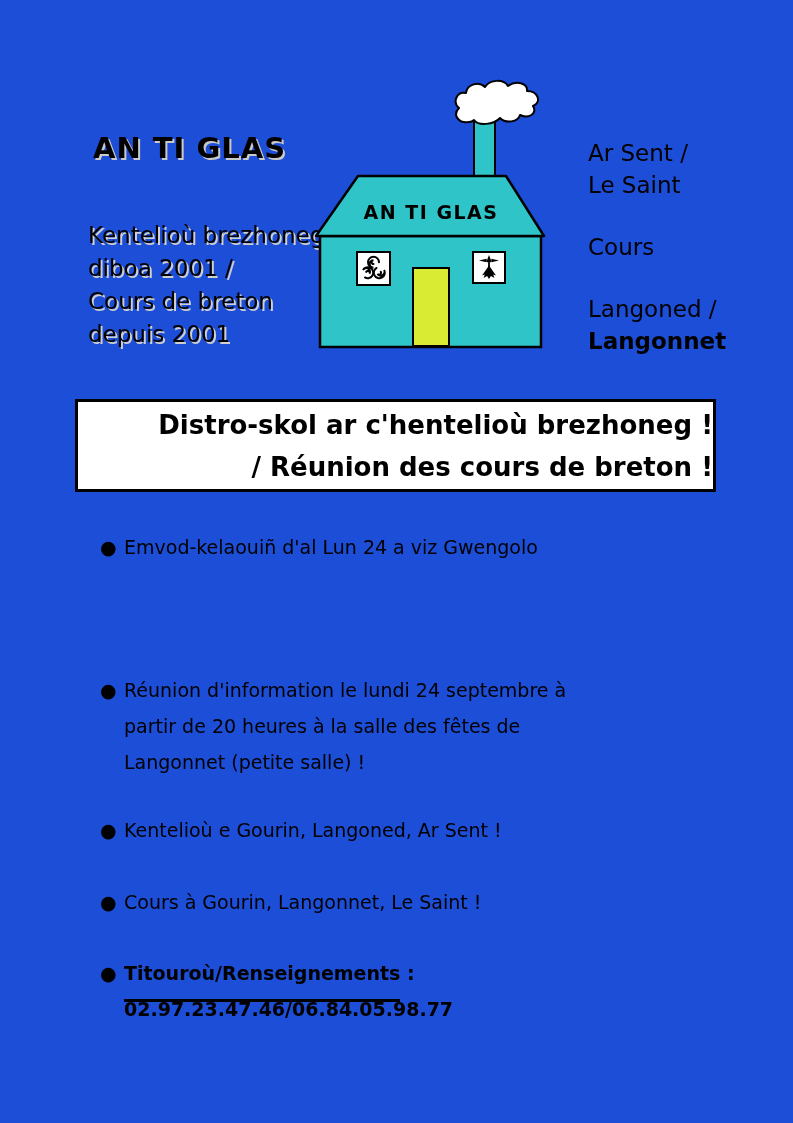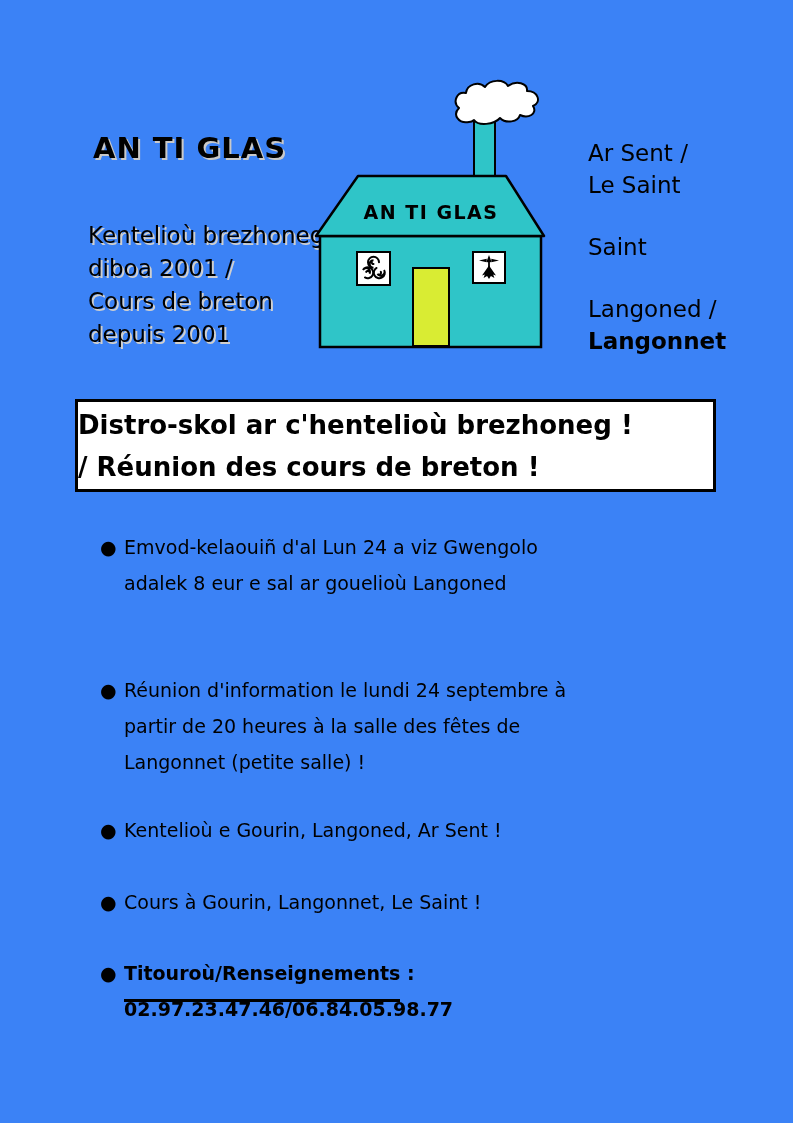--- a/index.html
+++ b/index.html
@@ -1,20 +1,20 @@
 <!DOCTYPE html>
 <html><head>
 <meta charset="utf-8">
 <style>
   html,body{margin:0;padding:0;background:#fff;}
   body{
     width:793px;height:1123px;position:relative;overflow:hidden;
     font-family:"DejaVu Sans", sans-serif;color:#000;
   }
-  .page{position:absolute;inset:0;background:#3b82f6;}
+  .page{position:absolute;inset:0;background:#1d4ed8;}
 
   
   .main-title{
     position:absolute;left:93px;top:131px;
     font-size:29px;font-weight:700;letter-spacing:1px;
     text-shadow:2px 2px 0 #c9c9c9;white-space:nowrap;
   }
   .left-col{
     position:absolute;left:88px;top:219px;
     font-size:23px;line-height:33px;
@@ -28,21 +28,21 @@
   .right-col > div:nth-child(4){top:156px;}
   .right-col > div:nth-child(5){top:188px;font-weight:bold;}
 
   
   .house{position:absolute;left:310px;top:78px;}
 
   
   .banner{
     position:absolute;left:75px;top:399px;width:635px;height:87px;
     border:3px solid #000;background:#fff;
-    display:flex;flex-direction:column;justify-content:center;align-items:flex-start;
+    display:flex;flex-direction:column;justify-content:center;align-items:flex-end;
     font-size:26px;font-weight:700;line-height:42px;text-align:center;
   }
 
   
   .bullet{position:absolute;left:100px;width:655px;display:flex;align-items:flex-start;}
   .bullet .dot{width:24px;flex:0 0 24px;font-size:19px;line-height:36px;}
   .bullet .btxt{font-size:19px;line-height:36px;}
   .b1{top:529px;} .b2{top:672px;} .b3{top:812px;} .b4{top:884px;} .b5{top:955px;}
   .b5 .btxt{font-weight:700;}
   .ul{border-bottom:3px solid #000;padding-bottom:15px;}
@@ -57,21 +57,21 @@
   <div class="left-col">
     <div>Kentelioù brezhoneg</div>
     <div>diboa 2001 /</div>
     <div>Cours de breton</div>
     <div>depuis 2001</div>
   </div>
 
   <div class="right-col">
     <div>Ar Sent /</div>
     <div>Le Saint</div>
-    <div>Saint</div>
+    <div>Cours</div>
     <div>Langoned /</div>
     <div>Langonnet</div>
   </div>
 
   <svg class="house" width="240" height="280" viewBox="0 0 240 280">
     <defs>
       <path id="tri-spiral" d="M 5.5 0 A 5.5 5.5 0 1 0 0 5.5 A 3.8 3.8 0 1 1 0 -2.1 A 1.9 1.9 0 1 0 0 1.7"></path>
     </defs>
 
     <rect x="164" y="42" width="21" height="62" stroke="#000" stroke-width="2" fill="#2FC5C8"></rect>
@@ -109,21 +109,20 @@
 
   <div class="banner">
     <div>Distro-skol ar c'hentelioù brezhoneg !</div>
     <div>/ Réunion des cours de breton !</div>
   </div>
 
   <div class="bullet b1">
     <span class="dot">●</span>
     <div class="btxt">
       <div>Emvod-kelaouiñ d'al Lun 24 a viz Gwengolo</div>
-      <div>adalek 8 eur e sal ar gouelioù Langoned</div>
     </div>
   </div>
 
   <div class="bullet b2">
     <span class="dot">●</span>
     <div class="btxt">
       <div>Réunion d'information le lundi 24 septembre à</div>
       <div>partir de 20 heures à la salle des fêtes de</div>
       <div>Langonnet (petite salle) !</div>
     </div>

